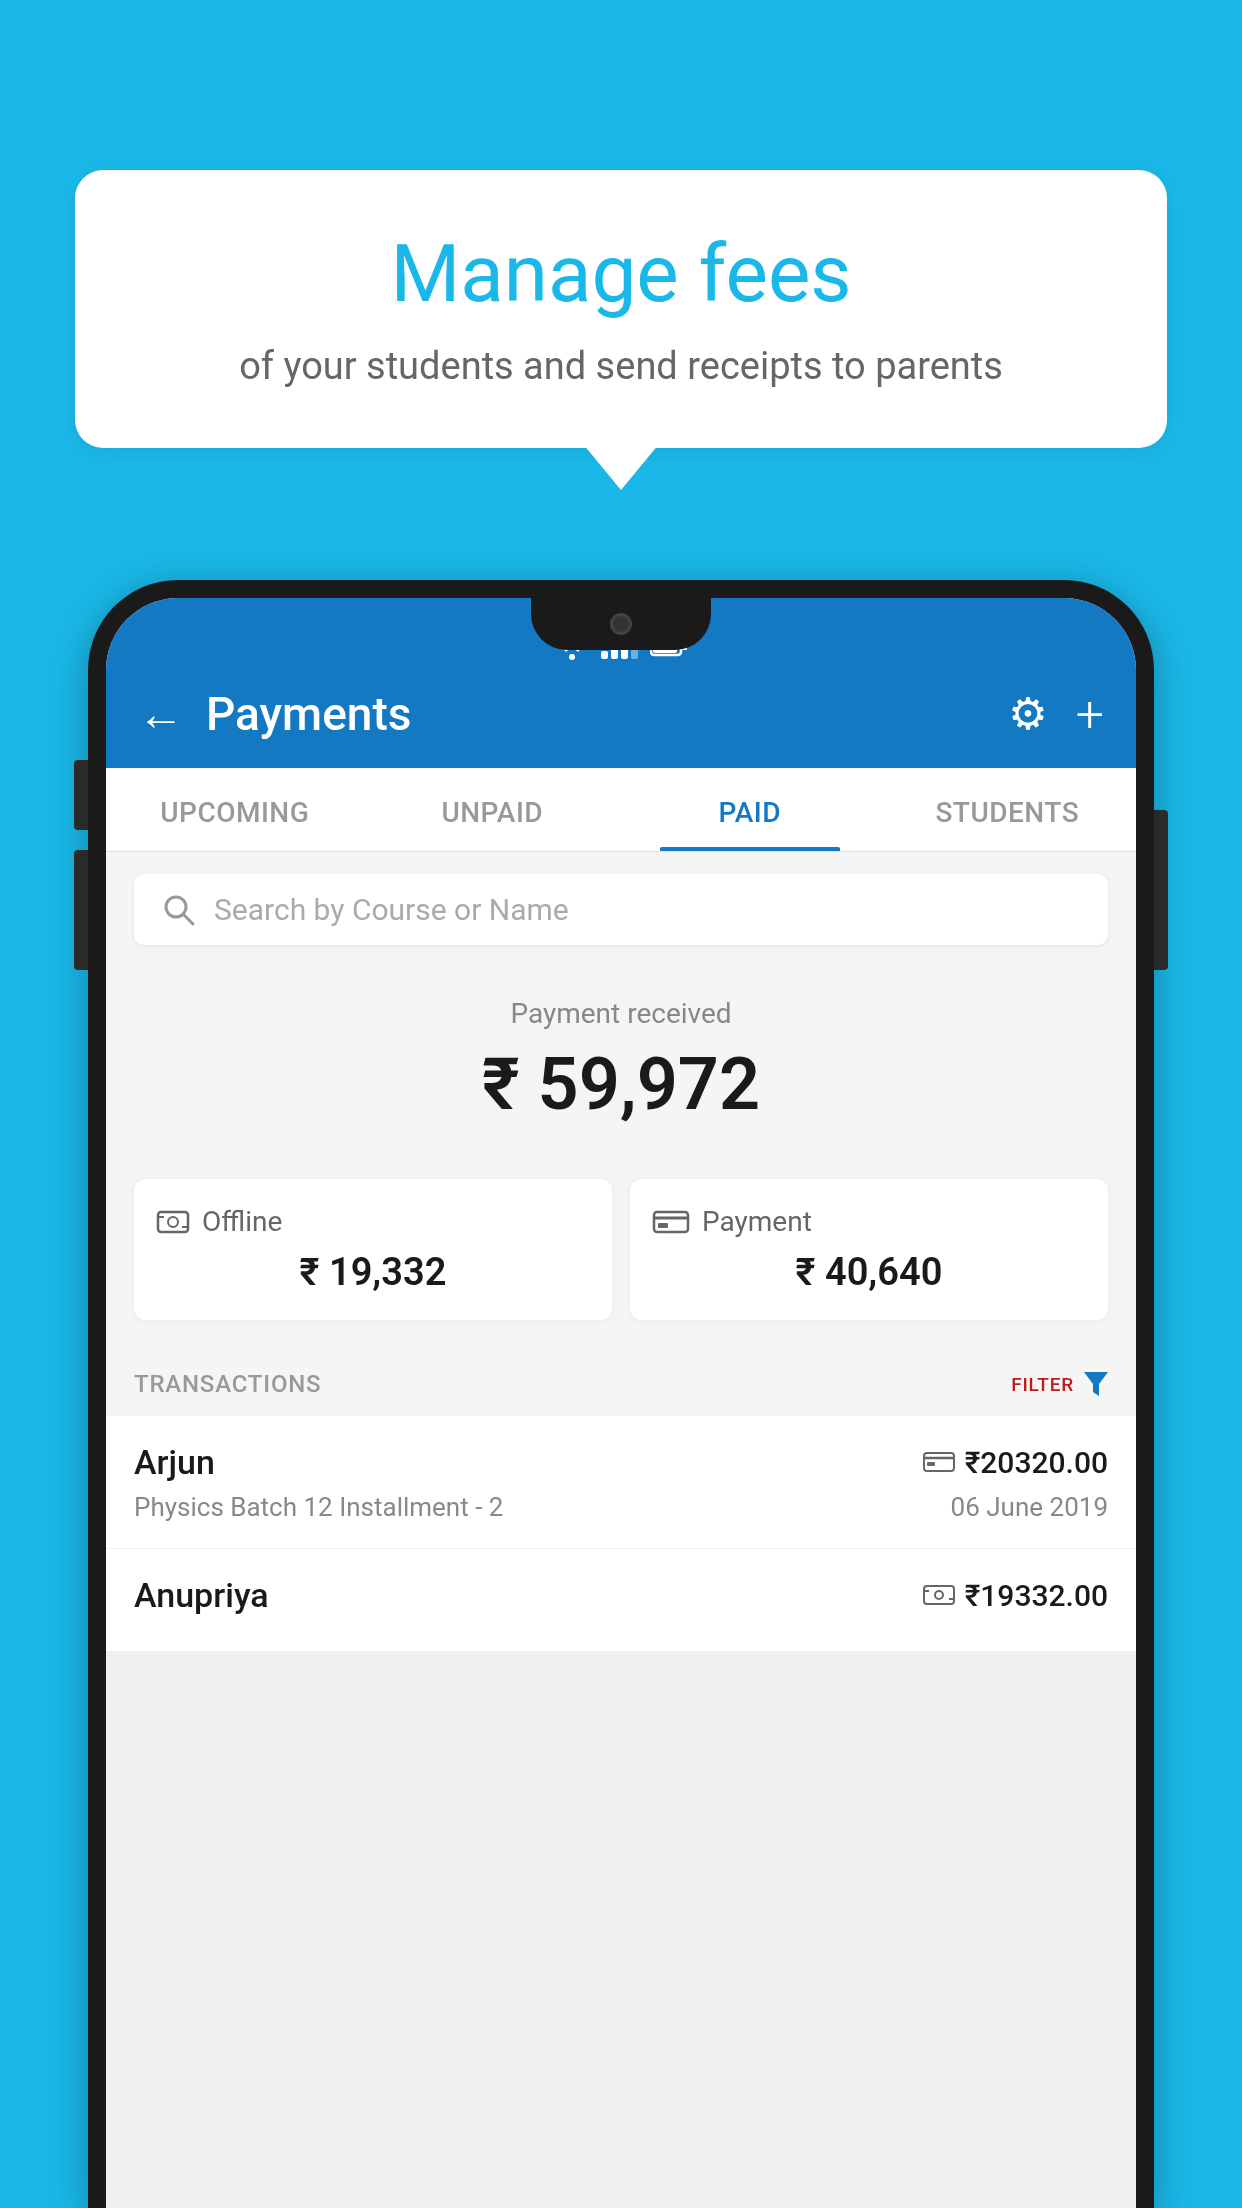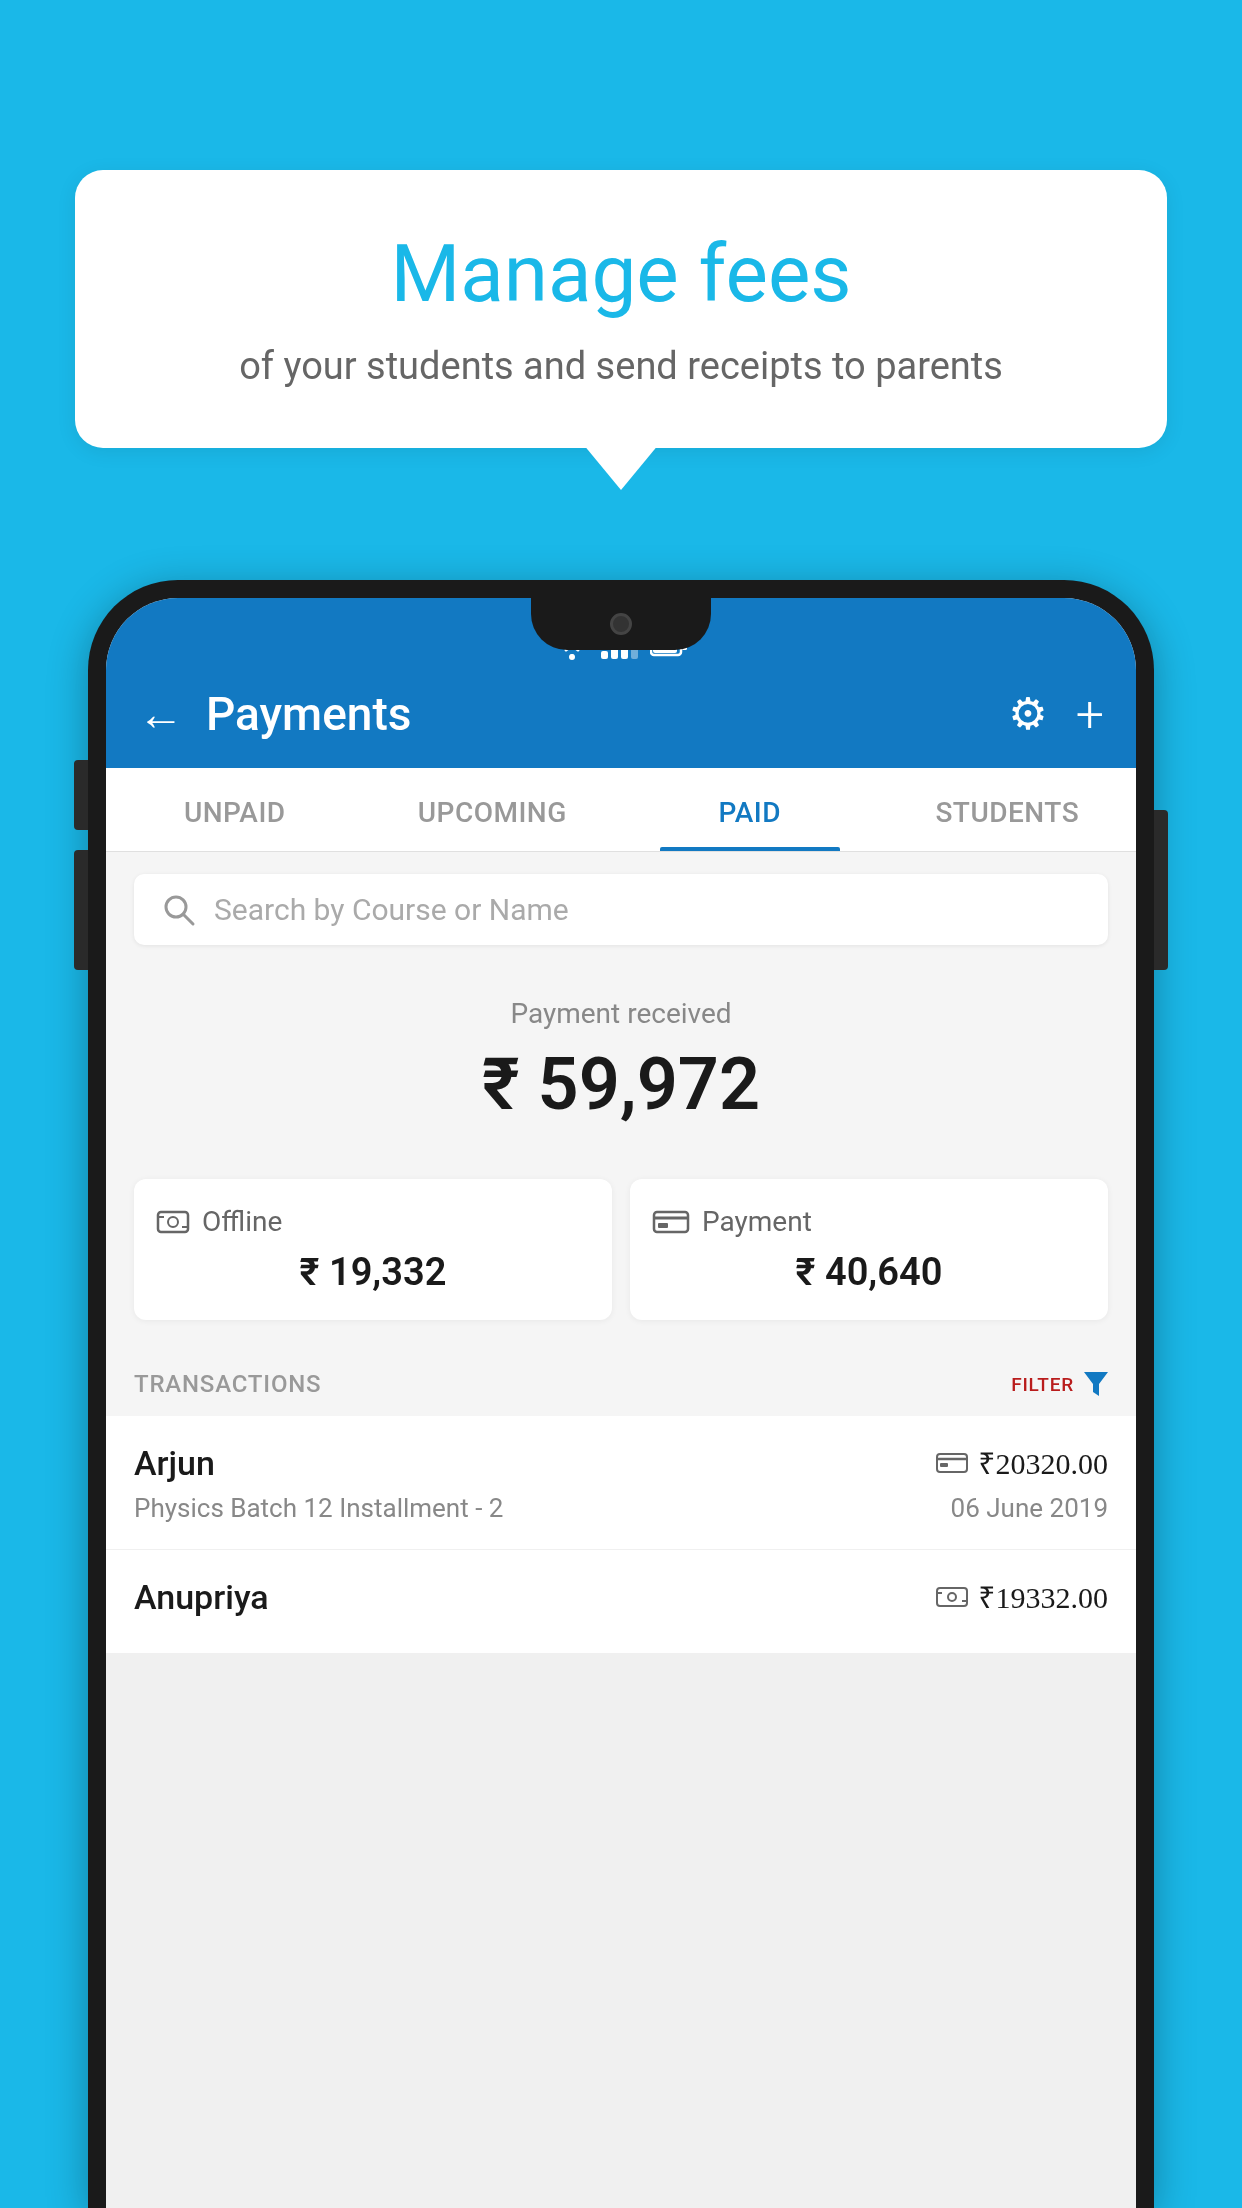--- a/index.html
+++ b/index.html
@@ -308,21 +308,20 @@
     }
     .transaction-name {
       font-size: 34px;
       font-weight: 500;
       color: #1a1a1a;
     }
     .transaction-amount-row {
       display: flex;
       align-items: center;
       gap: 10px;
-      font-family: Liberation Serif, serif;
     }
     .transaction-amount {
       font-size: 30px;
       color: #1a1a1a;
       font-weight: 500;
     }
     .transaction-row-bottom {
       display: flex;
       align-items: center;
       justify-content: space-between;
@@ -397,22 +396,22 @@
         <span class="back-arrow">←</span>
         <span class="header-title">Payments</span>
       </div>
       <div class="header-actions">
         <span class="gear-icon">⚙</span>
         <span class="plus-icon">+</span>
       </div>
     </div>
 
     <div class="tabs">
+      <div class="tab">UPCOMING</div>
       <div class="tab">UNPAID</div>
-      <div class="tab">UPCOMING</div>
       <div class="tab active">PAID</div>
       <div class="tab">STUDENTS</div>
     </div>
 
     <div class="search-bar-container">
       <div class="search-bar">
         <svg width="34" height="34" viewBox="0 0 34 34" fill="none">
           <circle cx="14" cy="14" r="10" stroke="#999" stroke-width="3"></circle>
           <line x1="21" y1="21" x2="31" y2="31" stroke="#999" stroke-width="3" stroke-linecap="round"></line>
         </svg>

